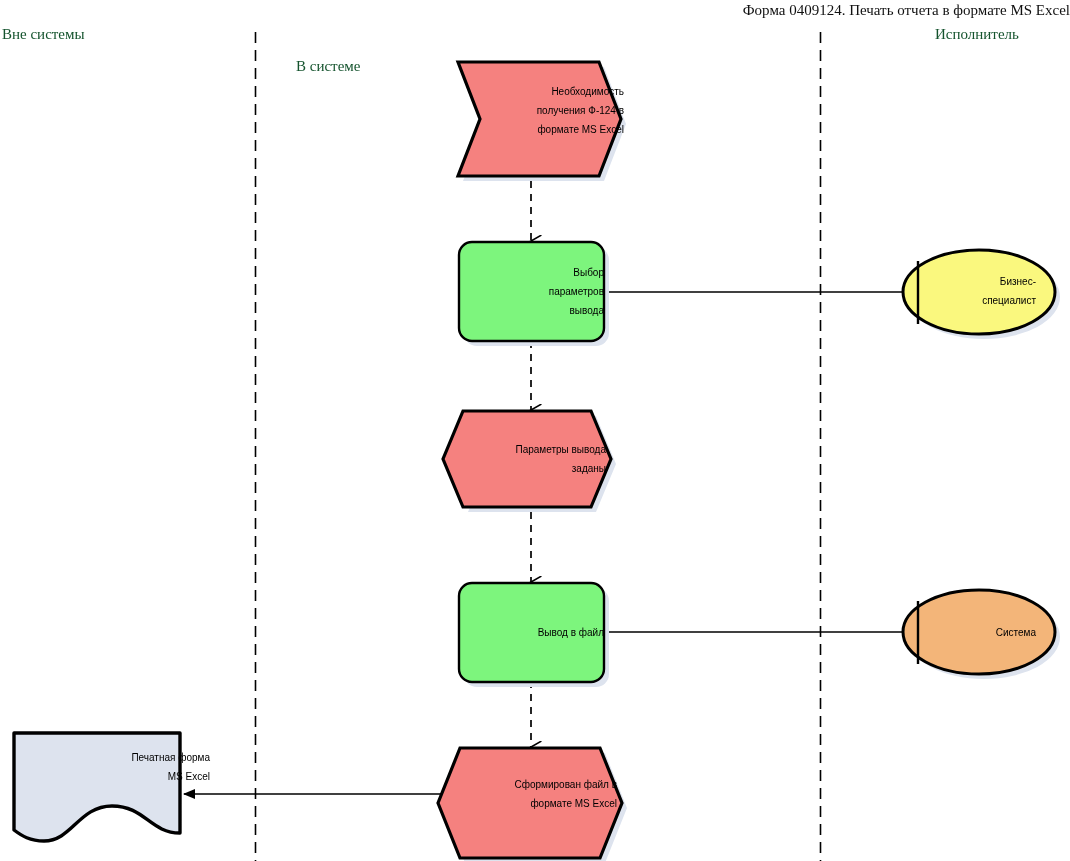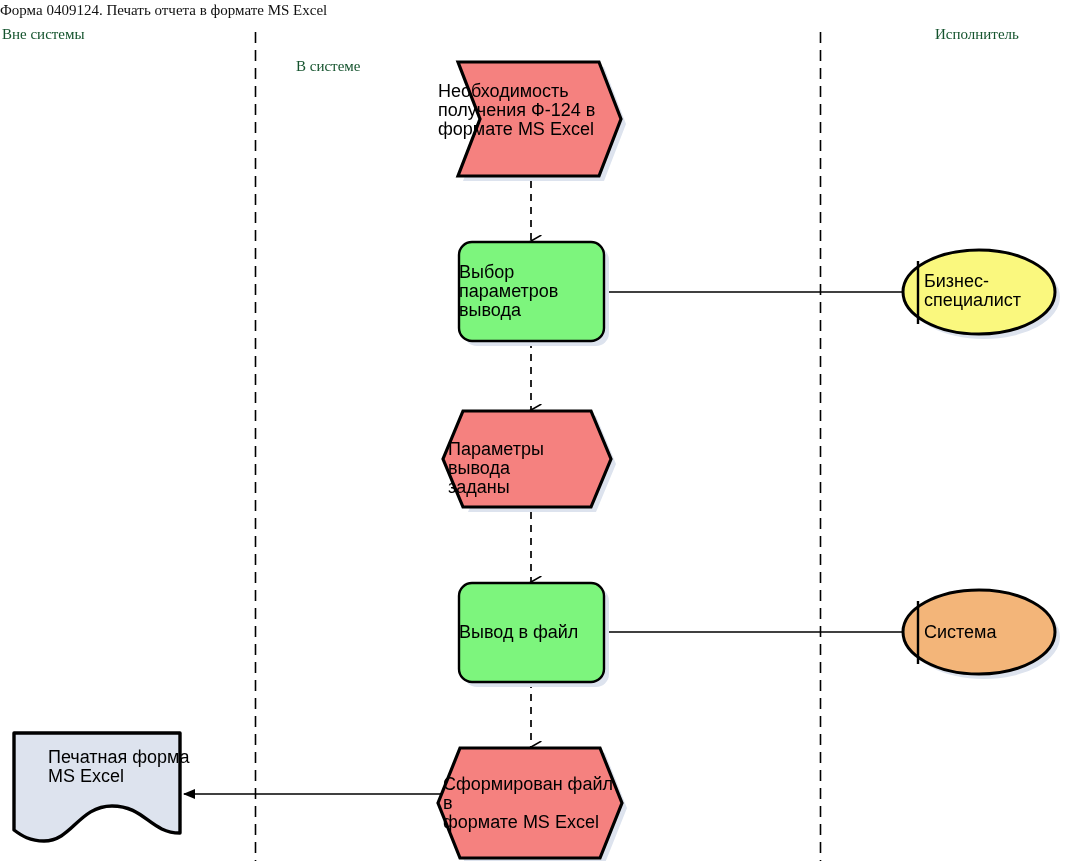--- a/index.html
+++ b/index.html
@@ -22,42 +22,42 @@
   }
   #diagram-svg {
     position: absolute;
     left: 0; top: 0;
   }
   .diagram-title {
     position: absolute;
     left: 0;
     top: 2px;
     width: 1070px;
-    text-align: left;
+    text-align: right;
     font-family: "Liberation Serif", serif;
     font-size: 15px;
     color: #111111;
     white-space: nowrap;
   }
   .lane-label {
     position: absolute;
     font-family: "Liberation Serif", serif;
     font-size: 15px;
     color: #14532d;
     white-space: nowrap;
   }
   .lane-label.lane-left  { left: 2px;   top: 26px; }
   .lane-label.lane-mid   { left: 296px; top: 26px; margin-top: 32px; }
   .lane-label.lane-right { left: 935px; top: 26px; }
 
   .node-text {
     position: absolute;
-    text-align: left;
+    text-align: right;
     font-family: "Liberation Sans", sans-serif;
-    font-size: 18px;
+    font-size: 10px;
     line-height: 19px;
     color: #000000;
     white-space: pre-line;
     pointer-events: none;
   }
 </style>
 </head>
 <body>
 
 <div id="diagram-root">

